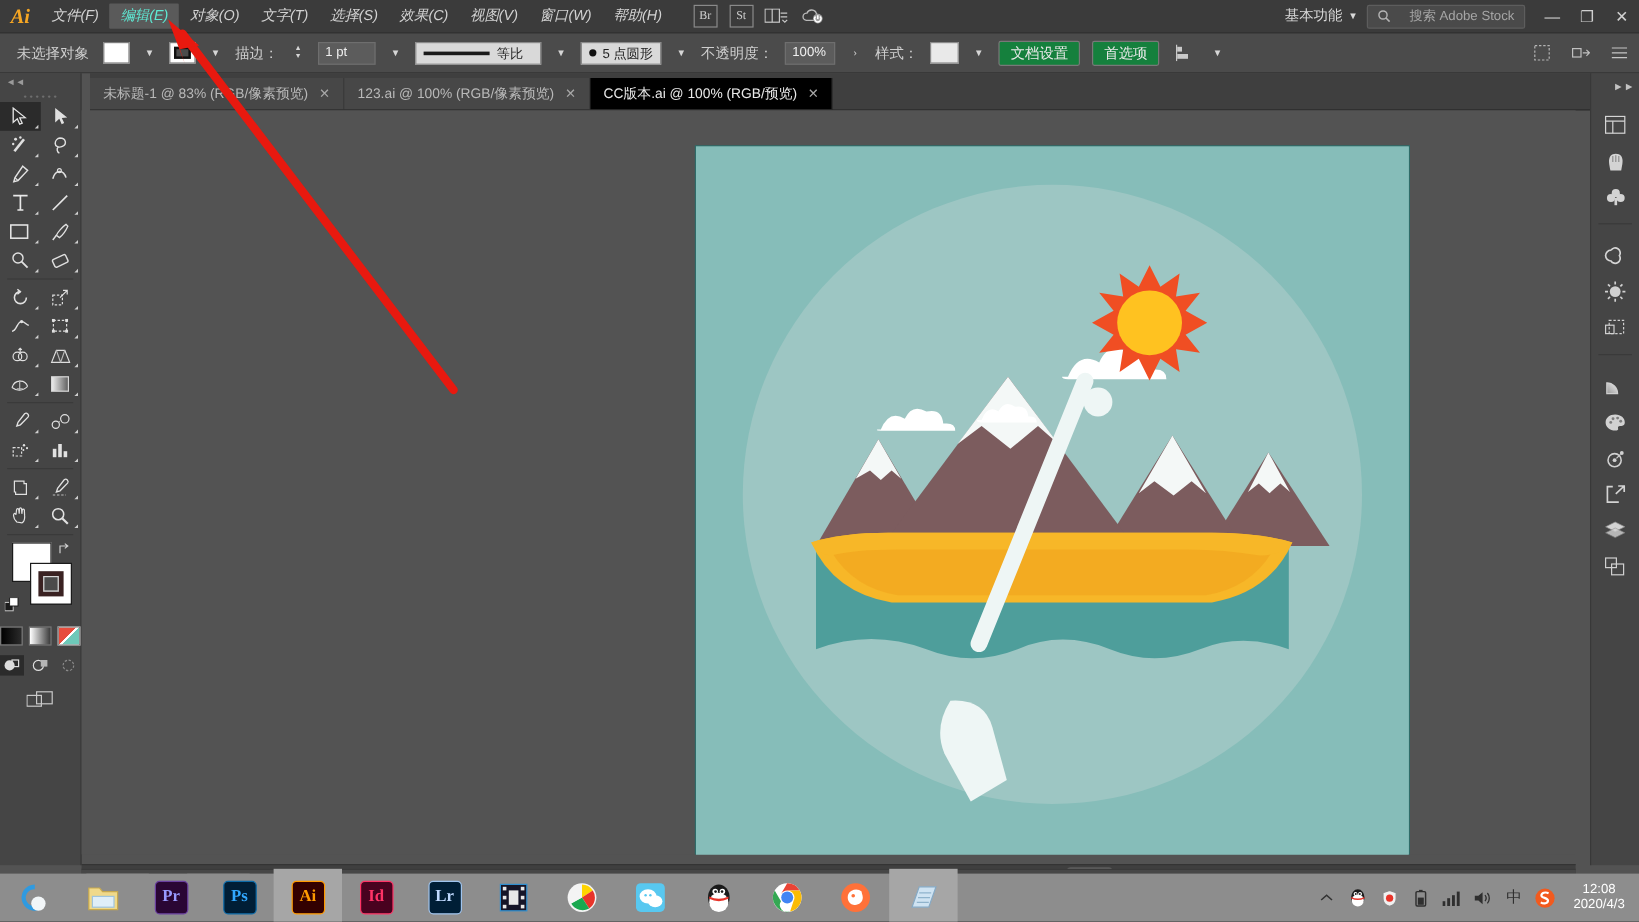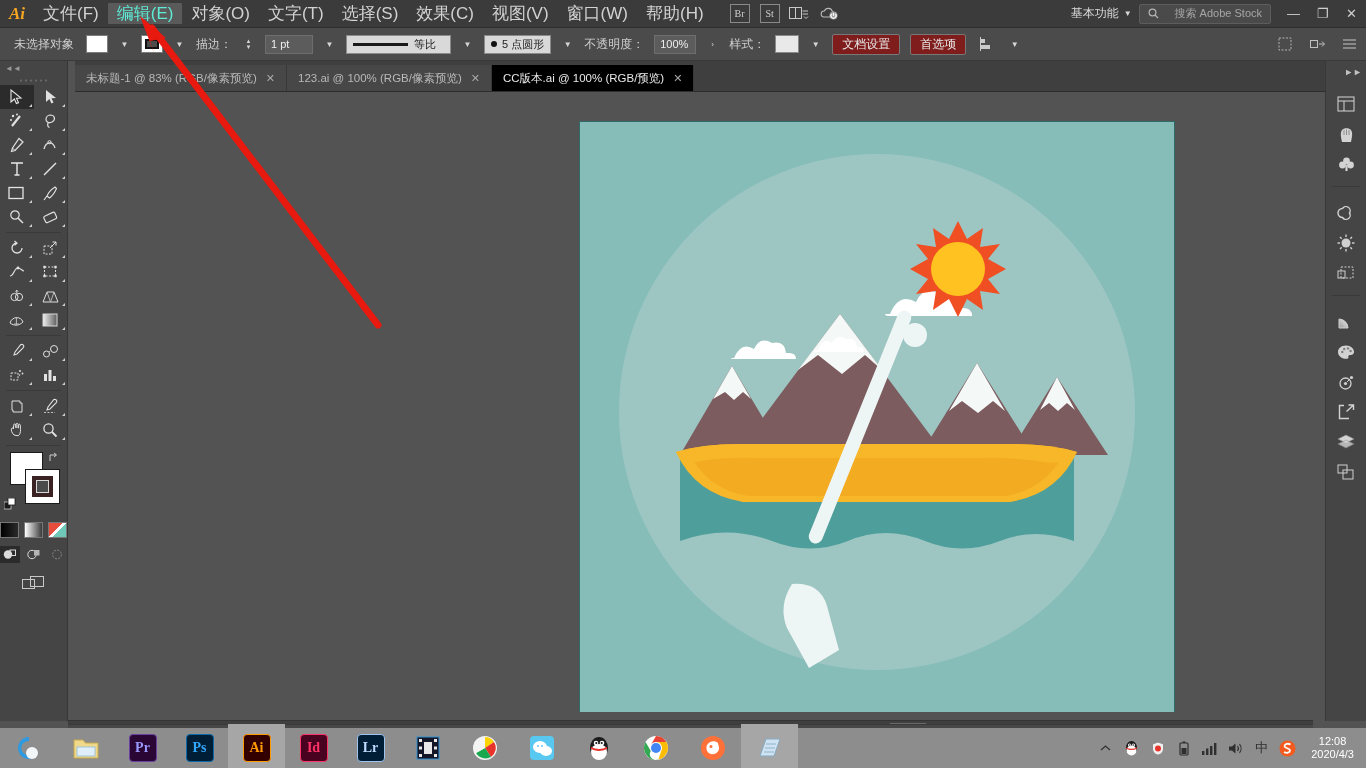--- a/index.html
+++ b/index.html
@@ -17,21 +17,21 @@
     background:#3b3b3b; display:flex; align-items:center;
     border-bottom:1px solid #2e2e2e;
   }
   .ai-logo{
     width:34px; height:28px; display:flex; align-items:center; justify-content:center;
     color:#f6a623; font-weight:bold; font-size:17px; font-style:italic;
     font-family:"Liberation Serif",serif;
   }
   .menu-item{
     padding:4px 9px; height:21px; line-height:13px; color:#d2d2d2;
-    font-size:17px; white-space:nowrap; border-radius:1px;
+    font-size:12px; white-space:nowrap; border-radius:1px;font-style:italic;
   }
   .menu-item.active{ background:#5a5a5a; color:#5eead4; }
   .mb-sep{ width:12px; }
   .mb-btn{
     width:20px;height:19px;border:1px solid #8a8a8a;border-radius:0;
     display:flex;align-items:center;justify-content:center;
     font-size:10px;color:#cfcfcf;margin:0 5px;background:#3b3b3b;
     font-family:"Liberation Serif",serif;
   }
   .mb-icon{ width:26px;height:20px;display:flex;align-items:center;justify-content:center;color:#c8c8c8; margin:0 2px;}
@@ -76,21 +76,21 @@
     background:#d9d9d9;border:1px solid #8a8a8a;height:19px;display:flex;align-items:center;
     gap:6px;padding:0 6px;color:#222;font-size:11px;min-width:105px;
   }
   .strokeline{ width:55px;height:3px;background:#1a1a1a; }
   .profilebox{
     background:#d9d9d9;border:1px solid #8a8a8a;height:19px;display:flex;align-items:center;
     gap:5px;padding:0 6px;color:#222;font-size:11px;
   }
   .dot{ width:6px;height:6px;border-radius:50%;background:#111; }
   .btn{
-    background:#7f1d1d;border:1px solid #787878;border-radius:2px;height:21px;
+    background:#15803d;border:1px solid #787878;border-radius:2px;height:21px;
     display:flex;align-items:center;padding:0 9px;color:#e8e8e8;font-size:12px;white-space:nowrap;
   }
   .stylebox{ width:24px;height:18px;background:#e9e9e9;border:1px solid #8a8a8a; }
   .cb-righticon{ width:22px;height:20px;display:flex;align-items:center;justify-content:center;color:#c9c9c9; }
 
   
   .tabbar{
     position:absolute; left:75px; top:61px; width:1291px; height:31px;
     background:#3f3f3f; display:flex; align-items:flex-end; border-bottom:1px solid #2d2d2d;
   }

